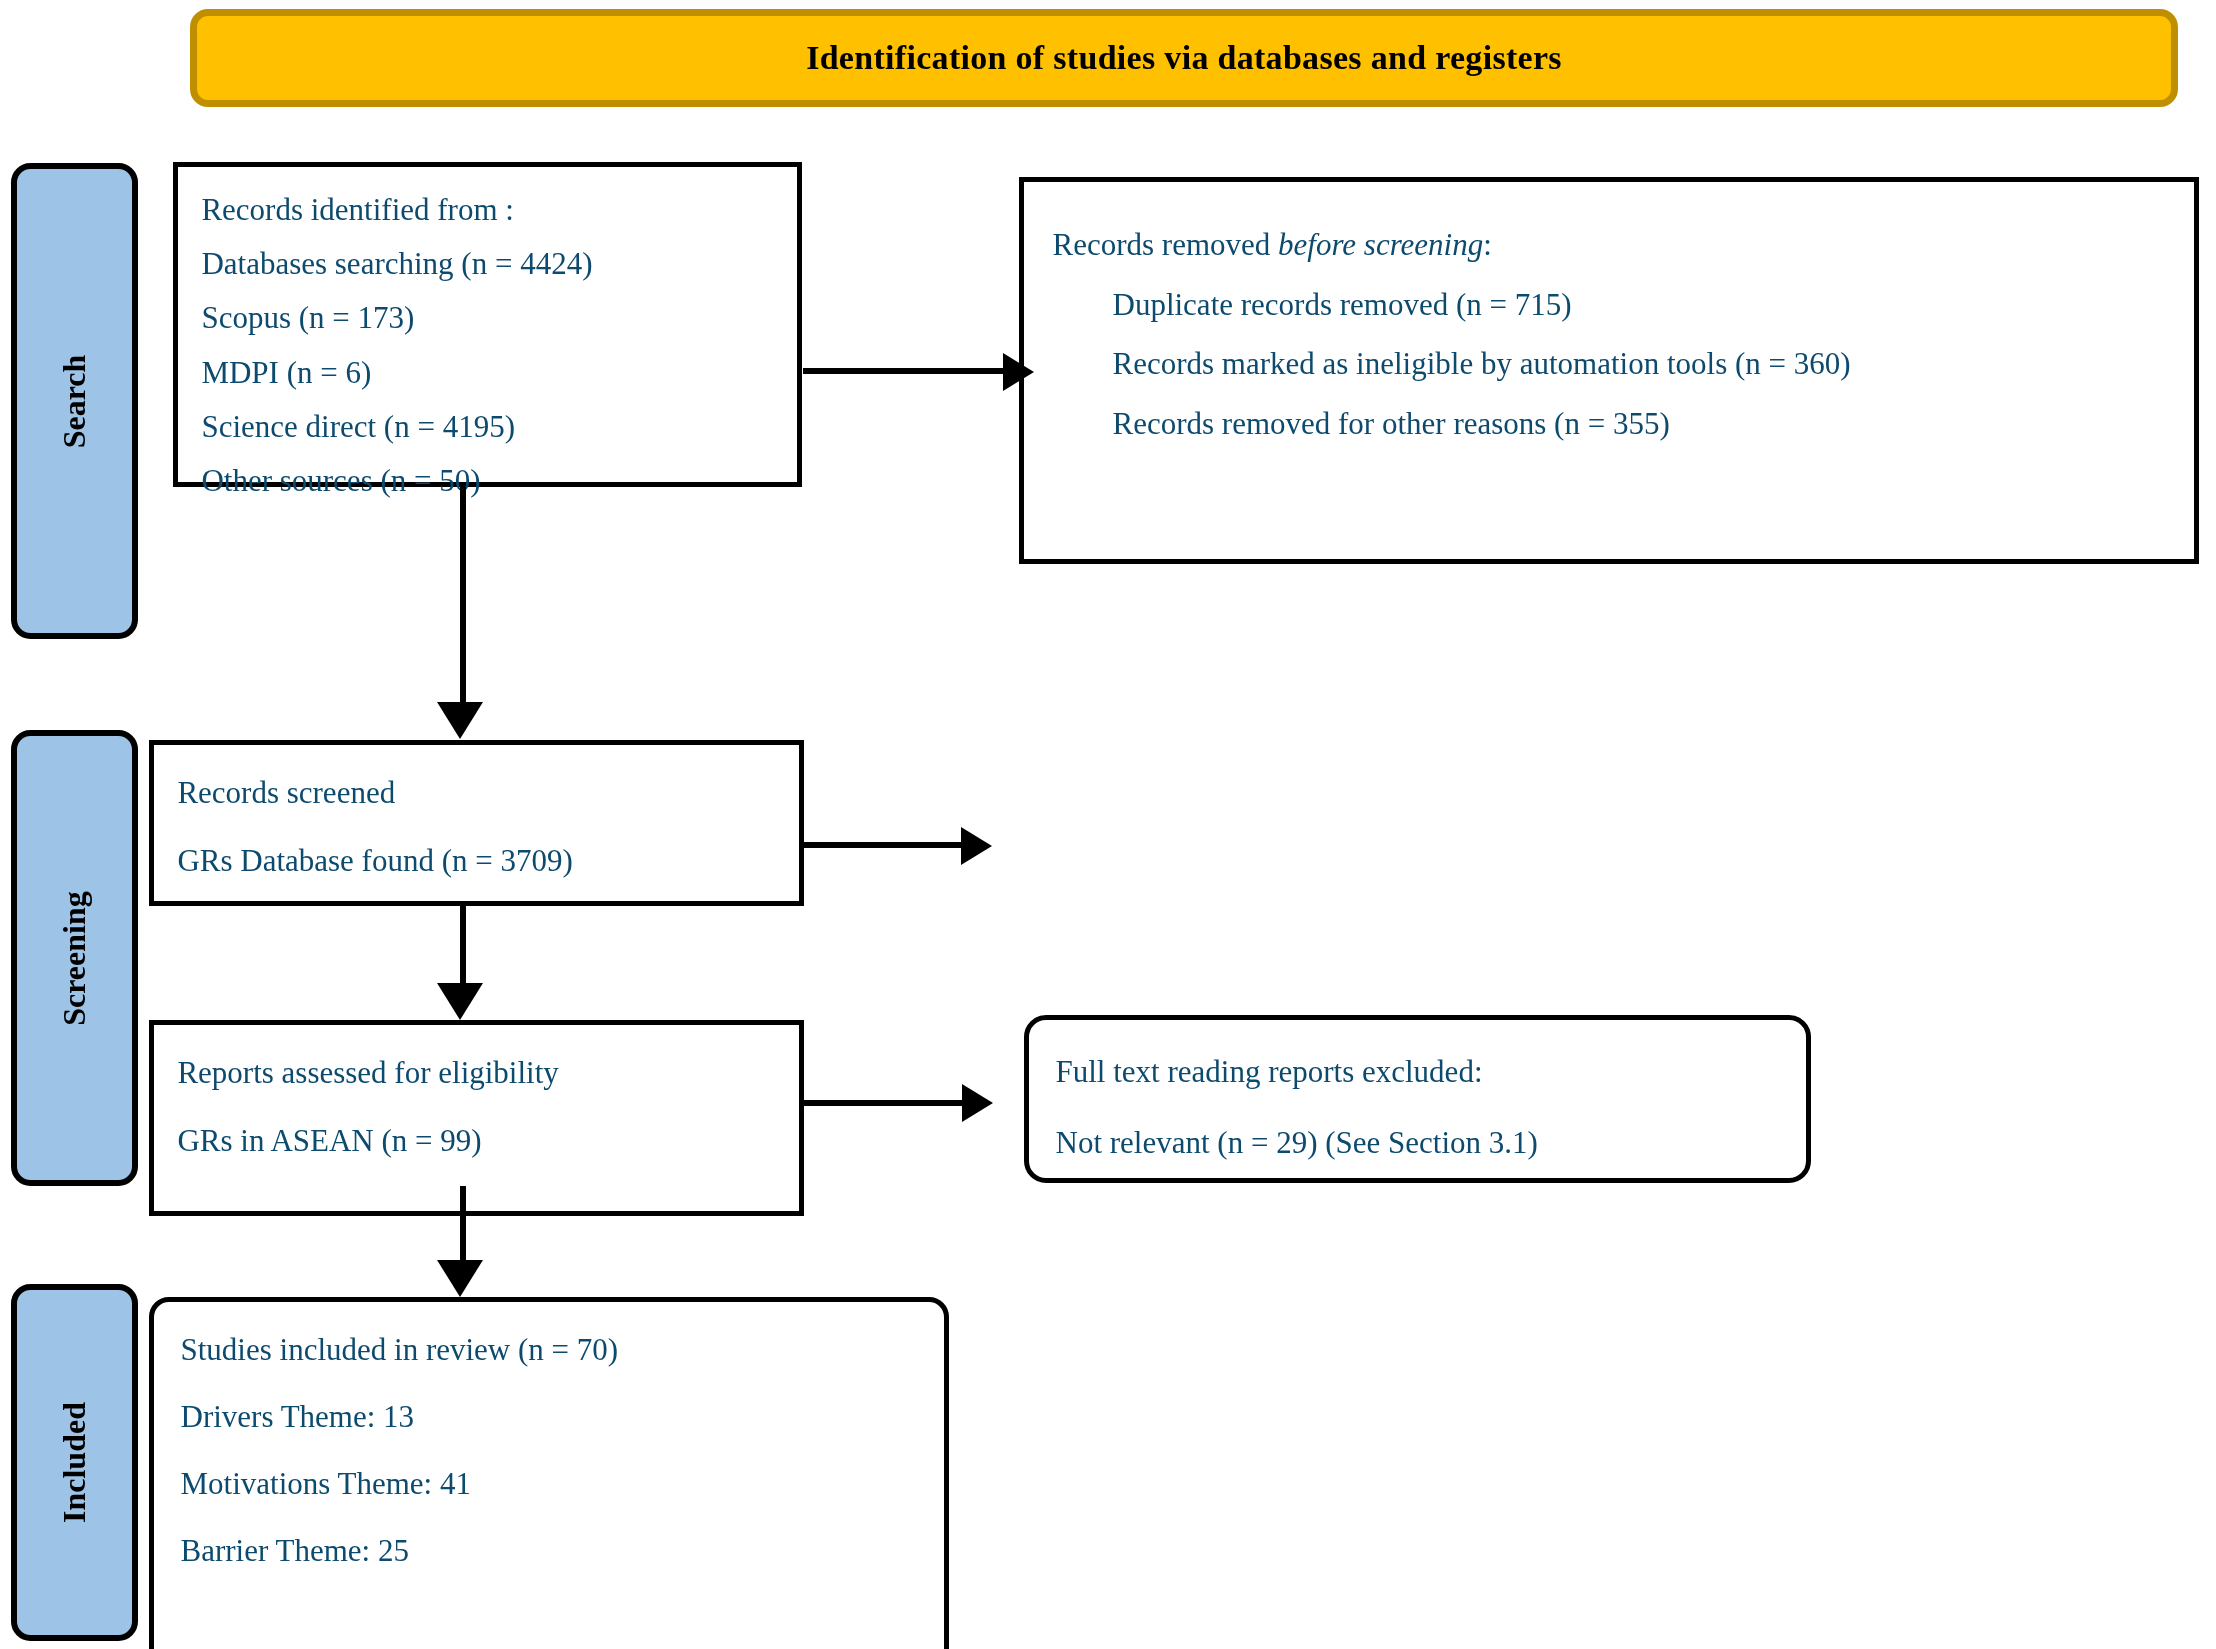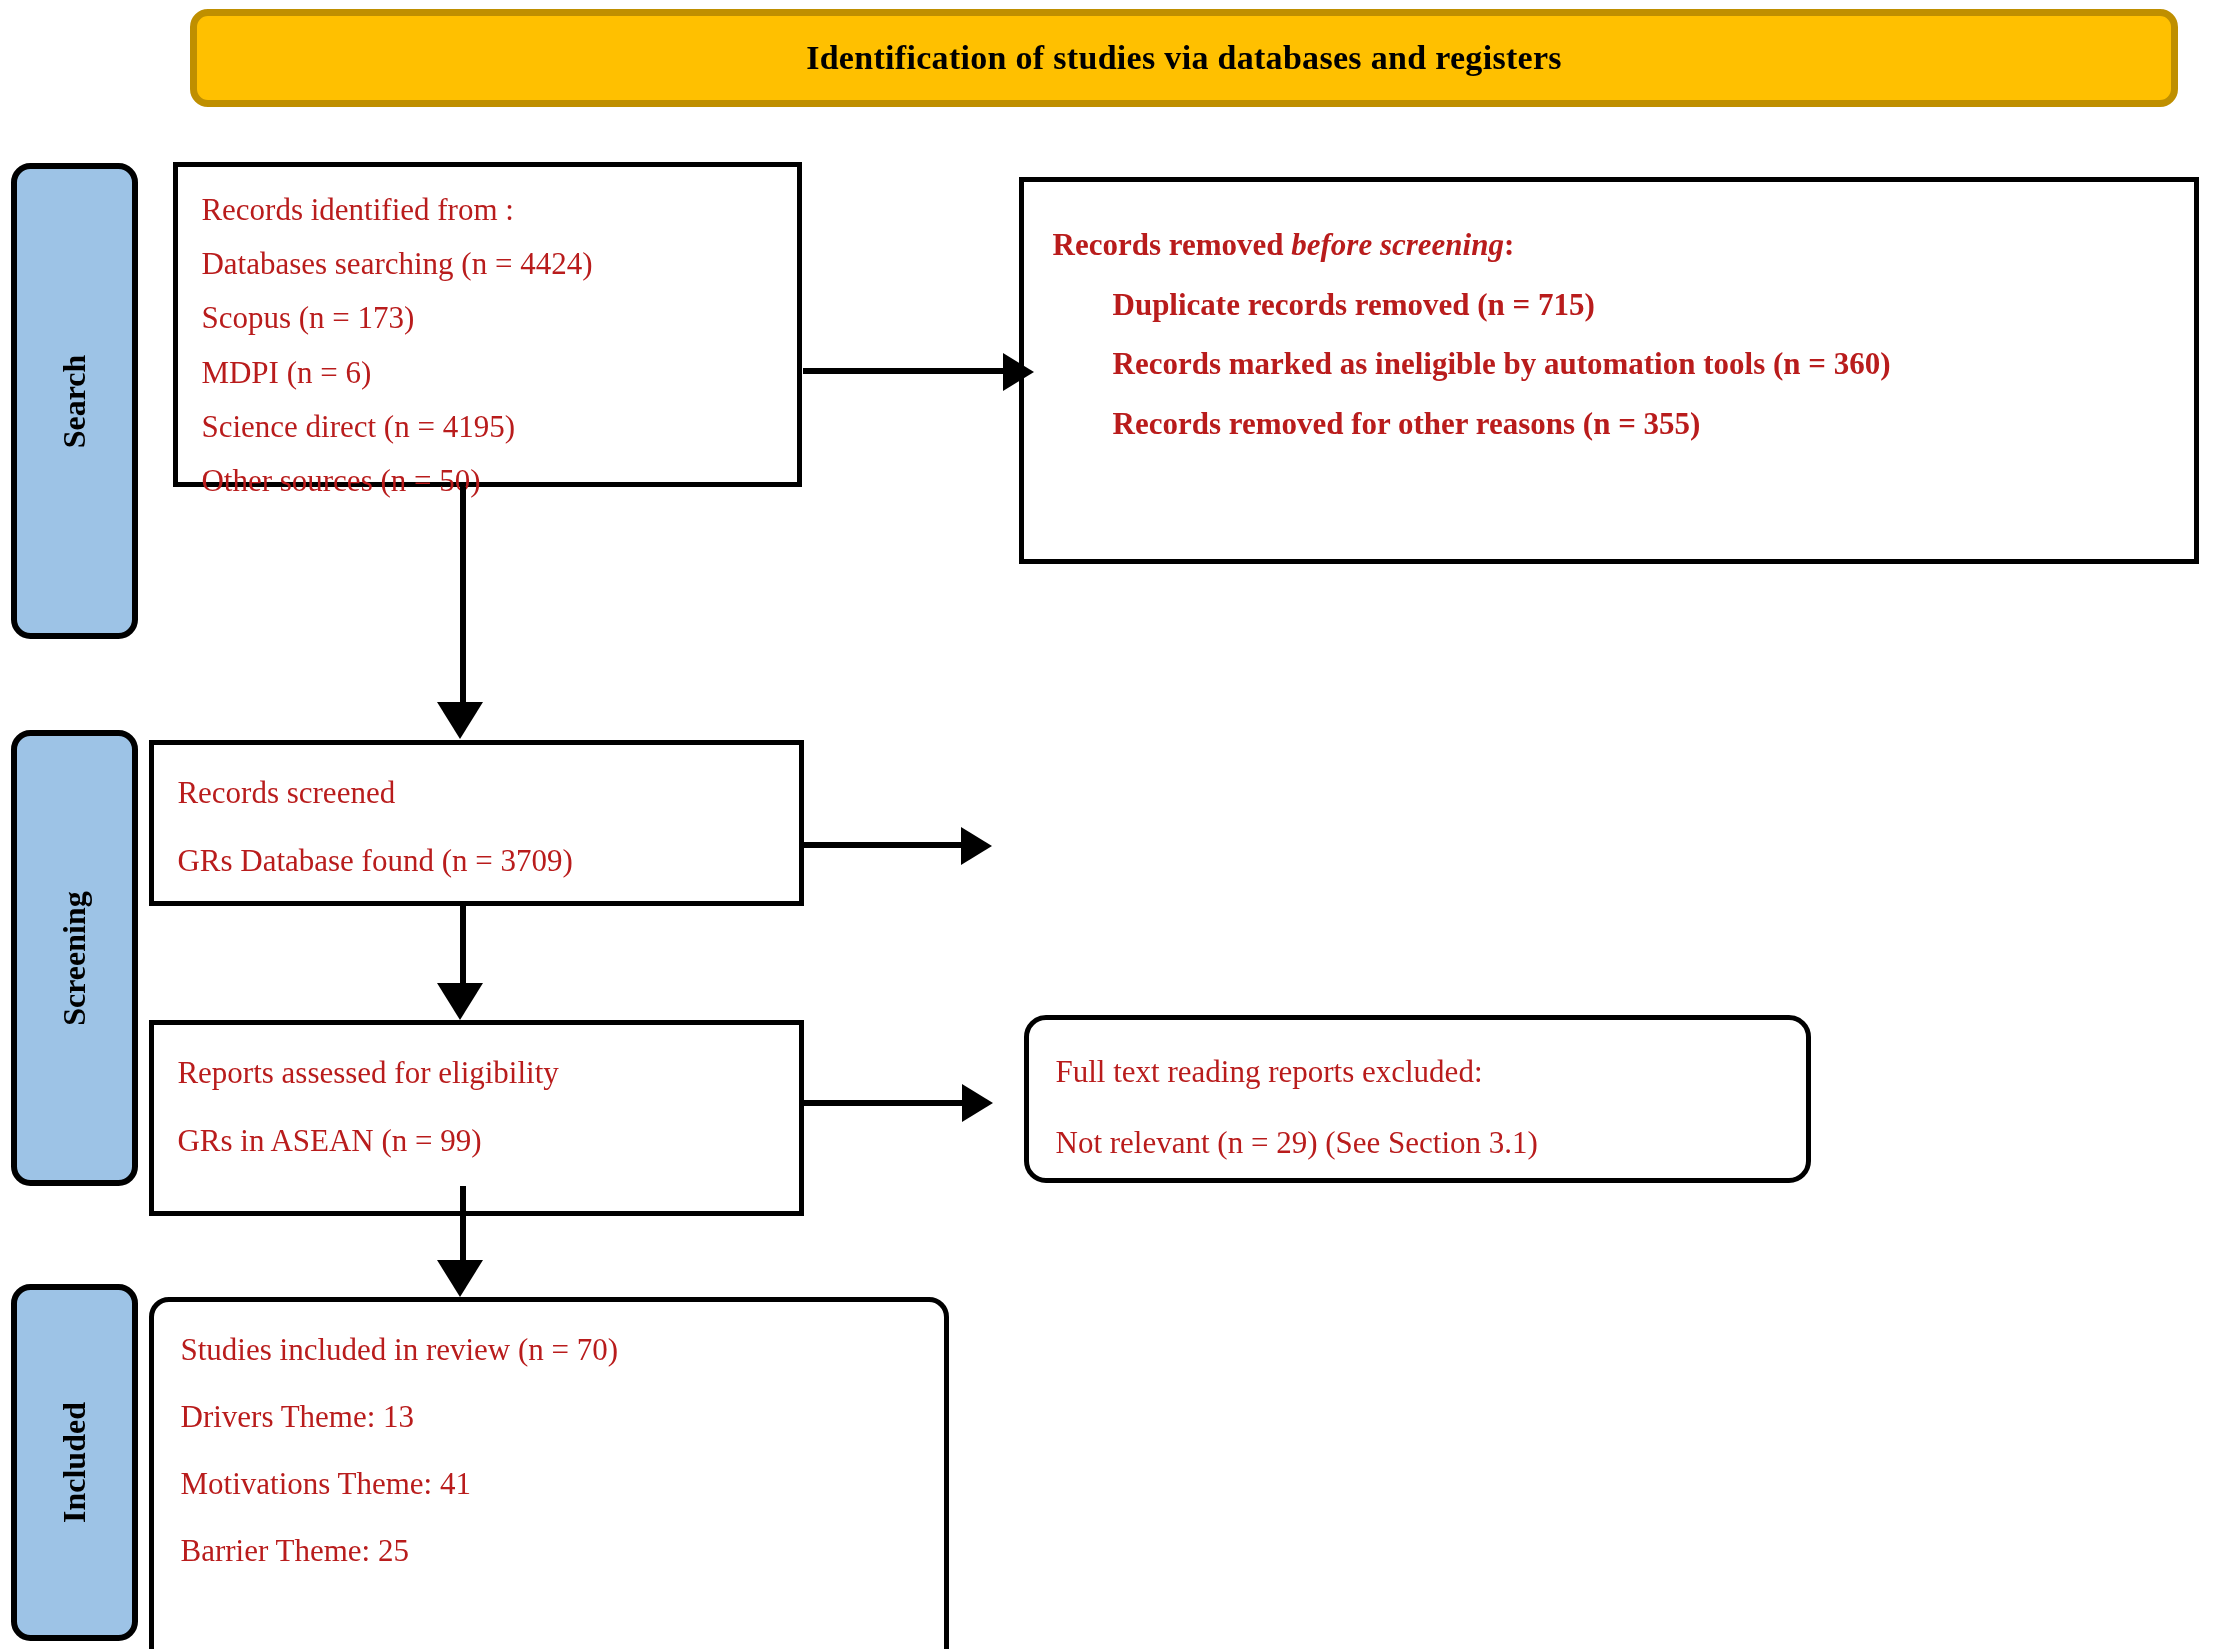--- a/index.html
+++ b/index.html
@@ -68,29 +68,29 @@
     position: absolute;
     background: #ffffff;
     border: 5.6px solid #000000;
     box-sizing: border-box;
     padding: 20.4px 23.4px;
   }
   .box p {
     margin: 0;
     font-size: 31px;
     line-height: 1.0;
-    color: #b91c1c;
+    color: #0c4a6e;
     white-space: nowrap;
   }
   .box p + p { margin-top: 22.4px; }
   .box p.indent { padding-left: 60px; }
   .box p em { font-style: italic; }
 
   #box-identified { left: 173px;  top: 162px;  width: 629px; height: 325px; }
-  #box-removed    { left: 1019px; top: 177px;  width: 1180px; height: 387px; font-weight: bold; }
+  #box-removed    { left: 1019px; top: 177px;  width: 1180px; height: 387px; }
   #box-screened   { left: 149px;  top: 740px; width: 655px; height: 166px; }
   #box-eligible   { left: 149px;  top: 1020px; width: 655px; height: 196px; }
   #box-excluded   { left: 1024px; top: 1015px; width: 787px; height: 168px; }
   #box-included   { left: 149px;  top: 1297px; width: 800px; height: 404px; border-radius: 20px; }
 
   #box-identified { padding-top: 26.5px; }
   #box-identified p + p { margin-top: 23.4px; }
 
   #box-removed { padding: 47px 28.5px; }
   #box-removed p + p { margin-top: 28.5px; }

